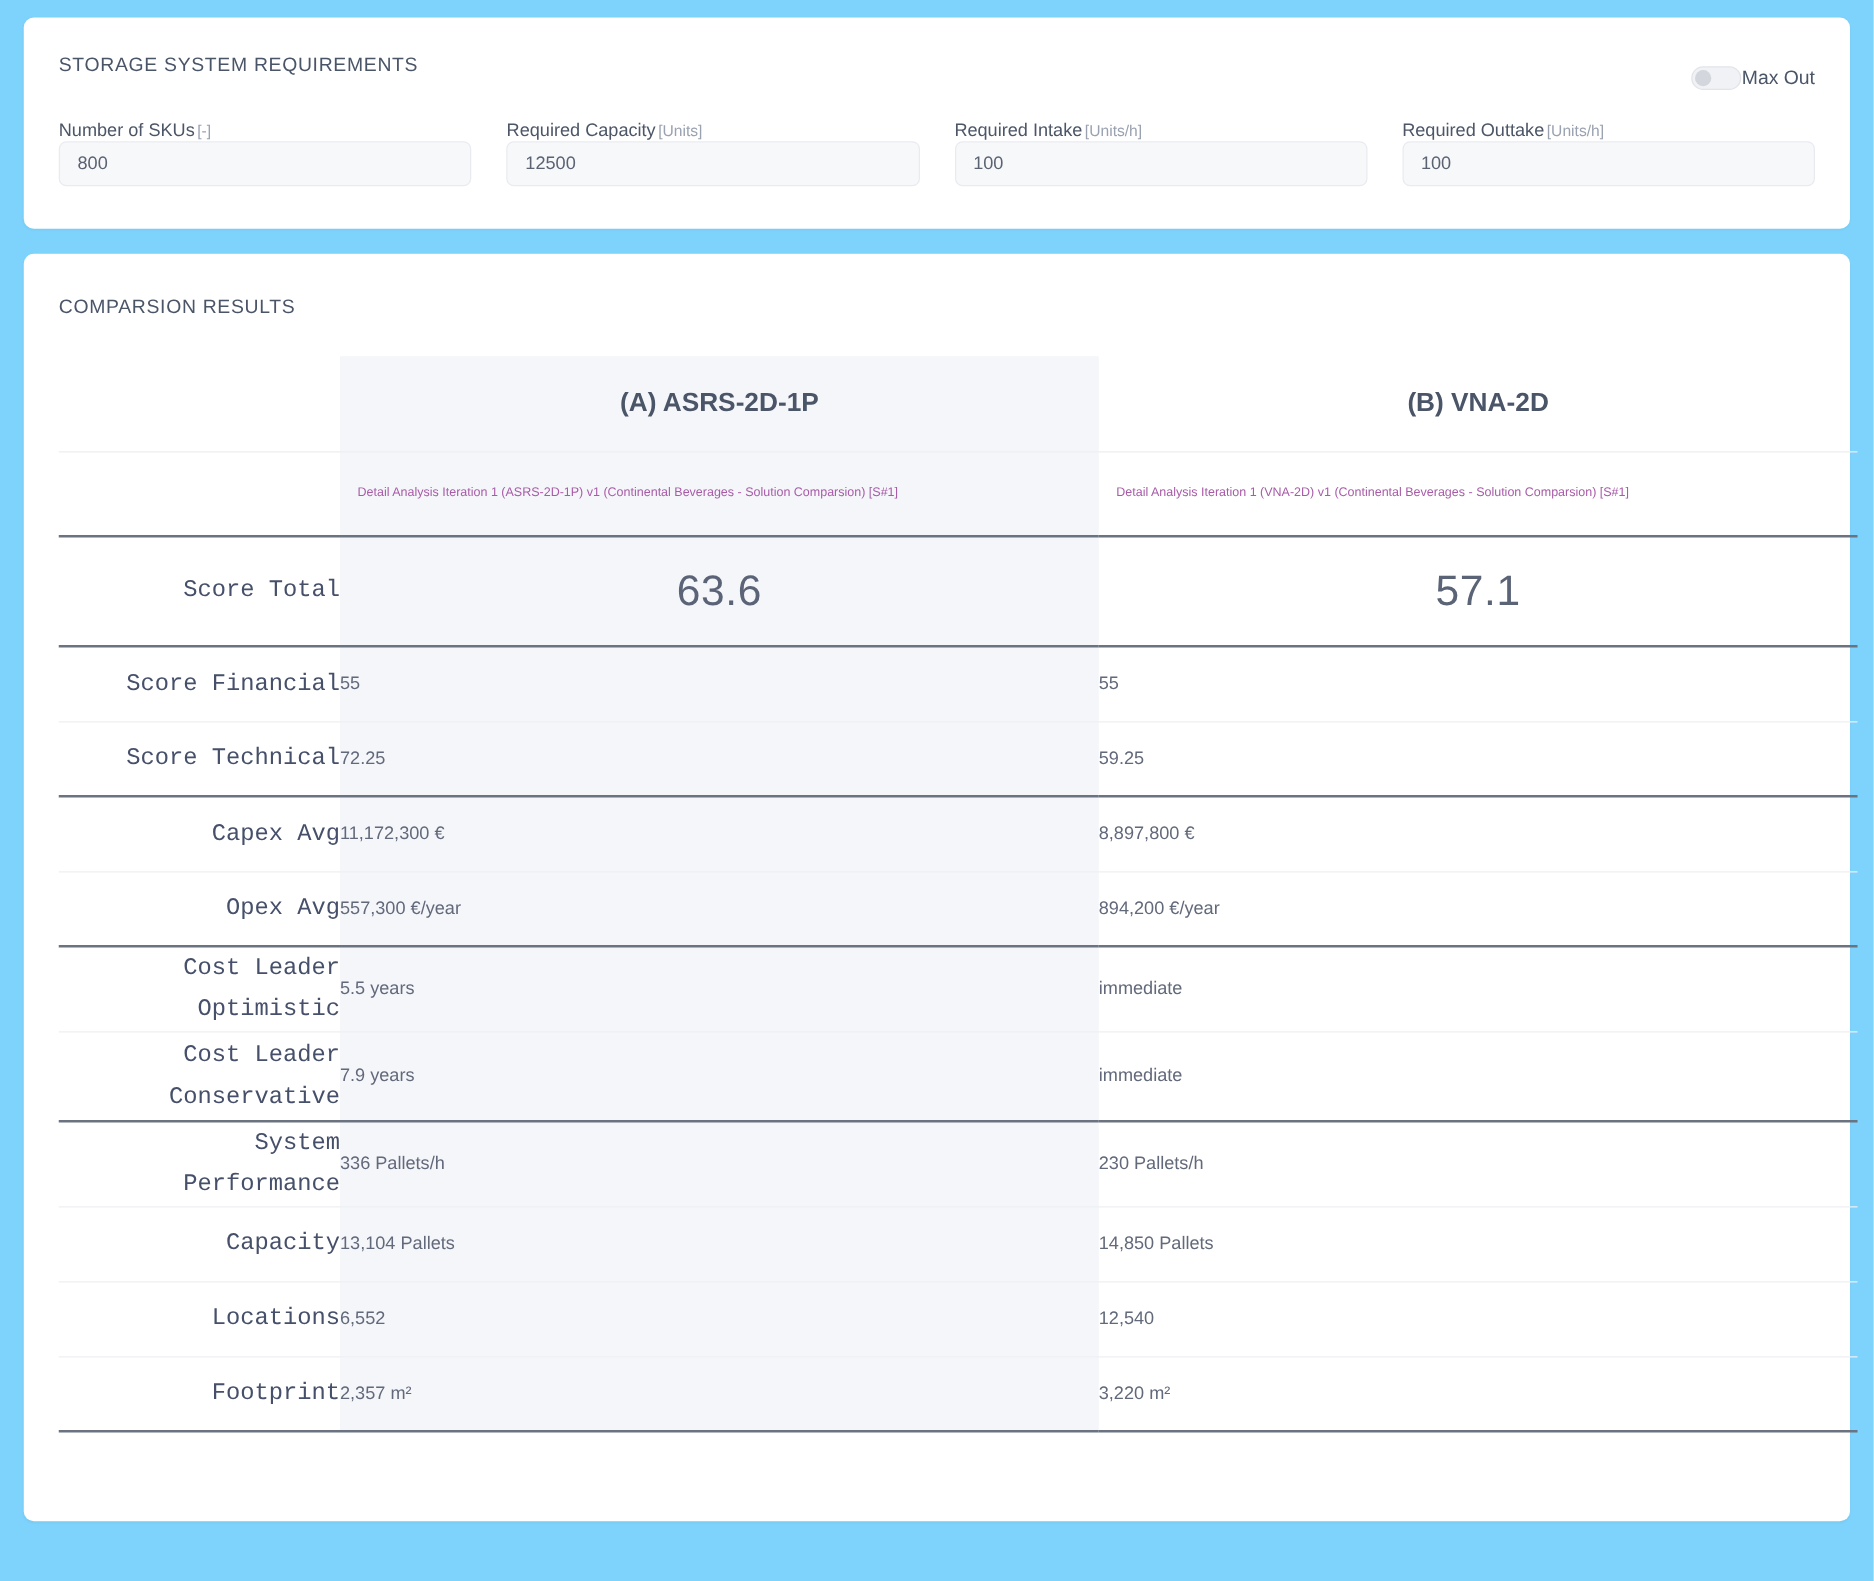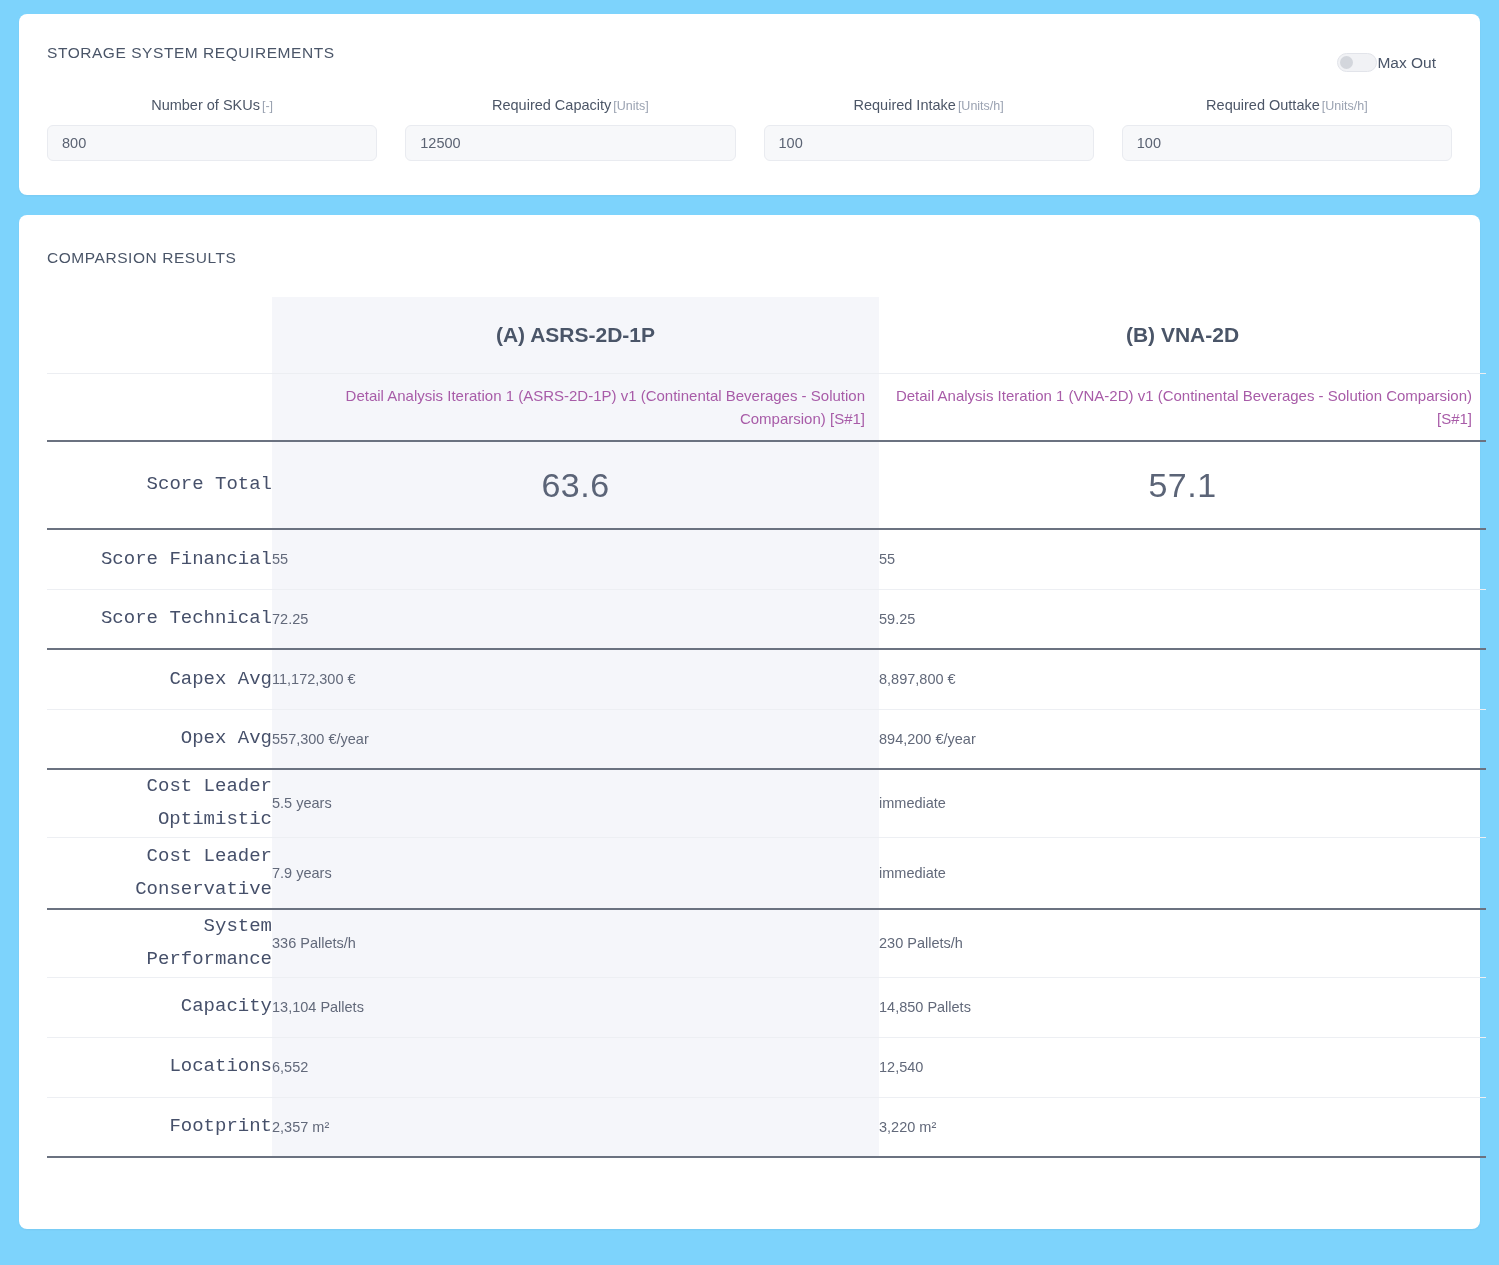--- a/index.html
+++ b/index.html
@@ -33,21 +33,21 @@
     font-size: 15.5px;
     letter-spacing: 0.55px;
     color: #4a5568;
     font-weight: 400;
     text-transform: uppercase;
   }
 
   .toggle-wrap {
     position: absolute;
     top: 39px;
-    right: 44px;
+    right: 28px;
     display: flex;
     align-items: center;
   }
   .toggle {
     width: 40px;
     height: 19px;
     border-radius: 10px;
     background: #f1f2f5;
     border: 1px solid #e2e4ea;
     position: relative;
@@ -70,23 +70,21 @@
 
   .fields {
     display: grid;
     grid-template-columns: repeat(4, 1fr);
     column-gap: 28px;
     margin-top: 35px;
   }
   .field-label {
     font-size: 14.5px;
     color: #4c5667;
-    margin-bottom: 12px;
     white-space: nowrap;
-    text-align: center;
   }
   .field-label .unit {
     font-size: 12.5px;
     color: #9aa2b1;
     margin-left: 2px;
   }
   .field-input {
     width: 100%;
     height: 22px;
     background: #f7f8fa;
@@ -123,22 +121,22 @@
   
   .hdr-title {
     text-align: center;
     font-size: 21px;
     font-weight: 700;
     color: #4a5568;
     height: 76px;
     vertical-align: middle;
   }
   .hdr-sub {
-    text-align: right;
-    font-size: 15px;
+    text-align: left;
+    font-size: 10px;
     color: #a85ca8;
     line-height: 1.55;
     height: 68px;
     vertical-align: middle;
     padding: 0 14px !important;
     cursor: pointer;
   }
   .hdr-sep td { border-top: 1px solid #eceef2; }
 
   .row-label {

